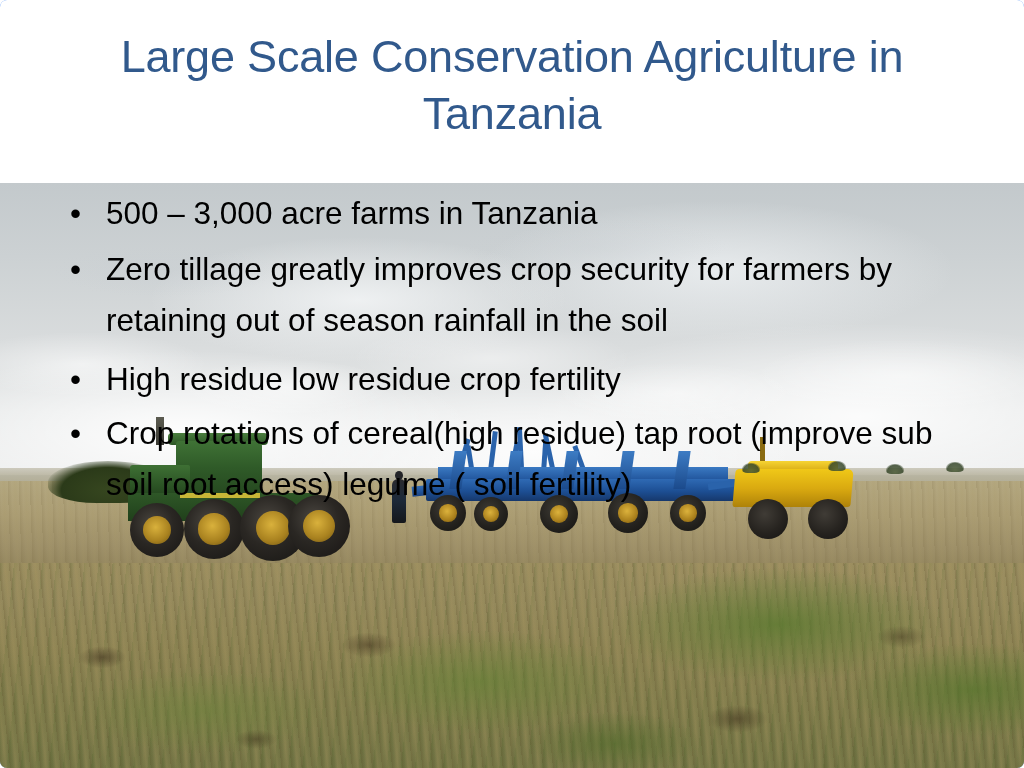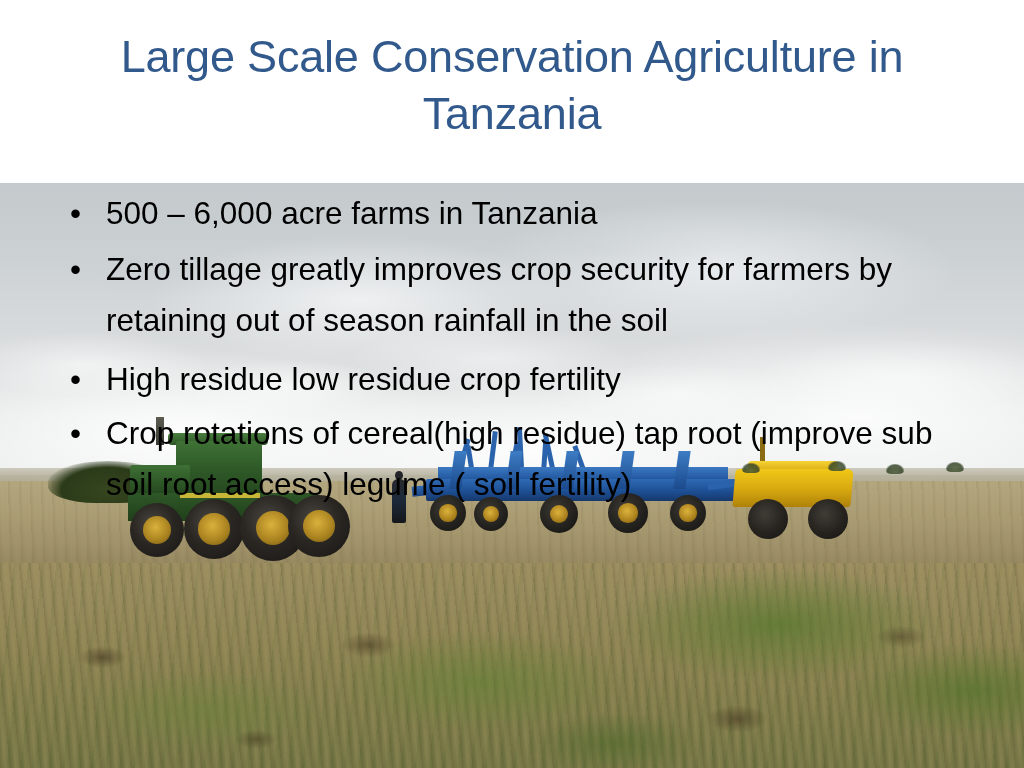--- a/index.html
+++ b/index.html
@@ -13,20 +13,21 @@
     overflow: hidden;
     font-family: "Liberation Sans", sans-serif;
   }
 
   .slide {
     position: relative;
     width: 1024px;
     height: 768px;
     background: #3b82f6;
     overflow: hidden;
+    border-radius: 7px;
   }
 
   
   .title-band {
     position: absolute;
     left: 0;
     top: 0;
     width: 1024px;
     height: 183px;
     background: #ffffff;
@@ -391,21 +392,21 @@
     <div class="fg-tufts"></div>
   </div>
 
   <div class="title-band">
     <div class="slide-title">Large Scale Conservation Agriculture in Tanzania</div>
   </div>
 
   <div class="body-text">
     <div class="bullet" id="b1">
       <span class="dot">•</span>
-      <span class="txt">500 – 6,000 acre farms in Tanzania</span>
+      <span class="txt">500 – 3,000 acre farms in Tanzania</span>
     </div>
     <div class="bullet" id="b2">
       <span class="dot">•</span>
       <span class="txt">Zero tillage greatly improves crop security for farmers by retaining out of season rainfall in the soil</span>
     </div>
     <div class="bullet" id="b3">
       <span class="dot">•</span>
       <span class="txt">High residue low residue crop fertility</span>
     </div>
     <div class="bullet" id="b4">

